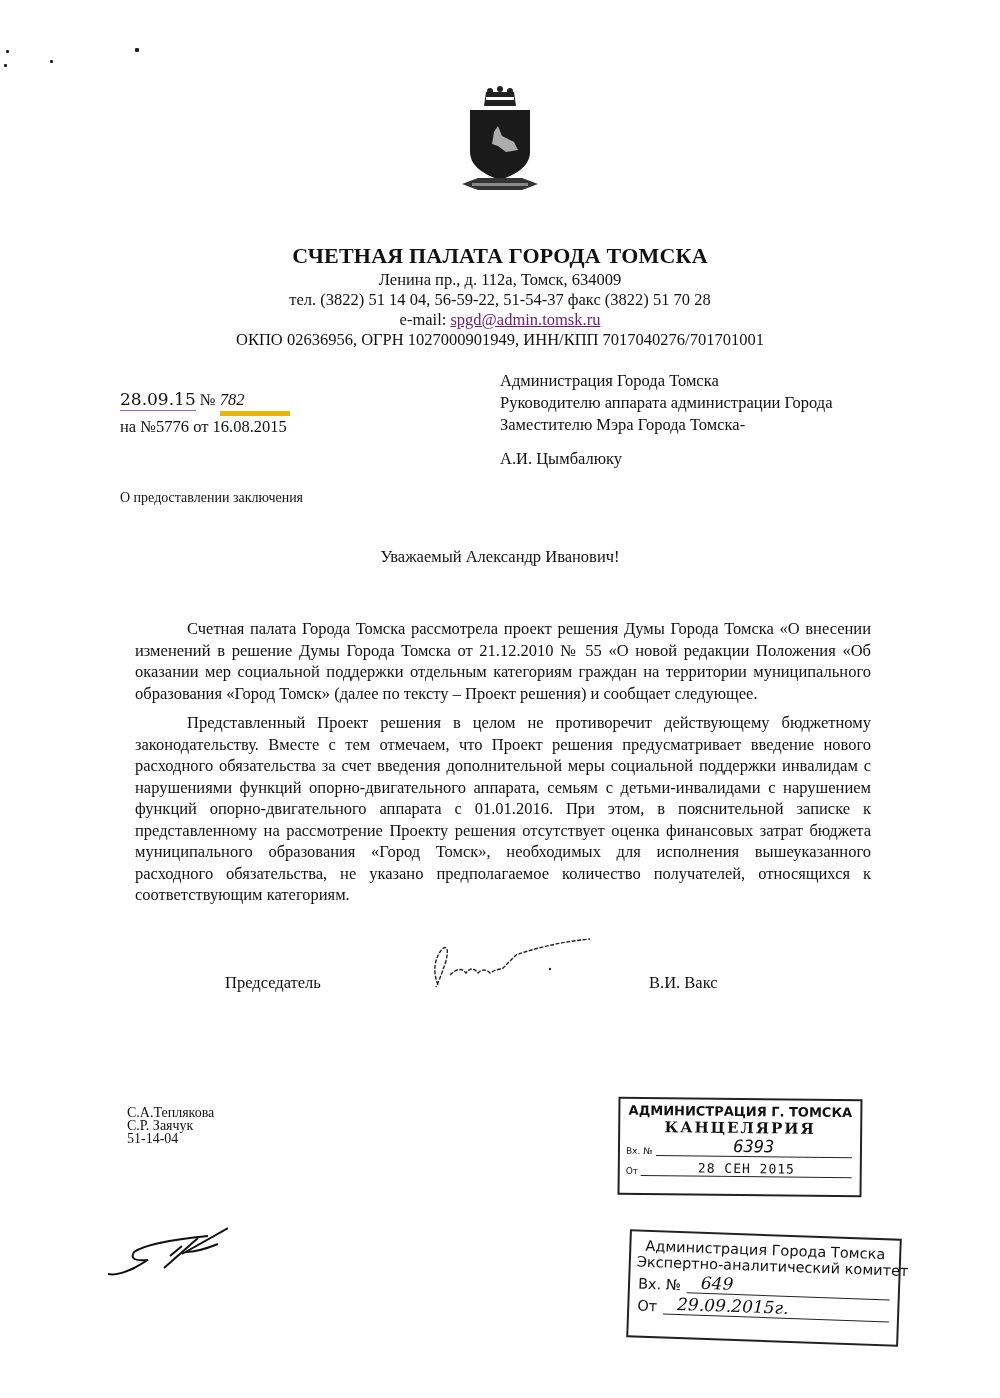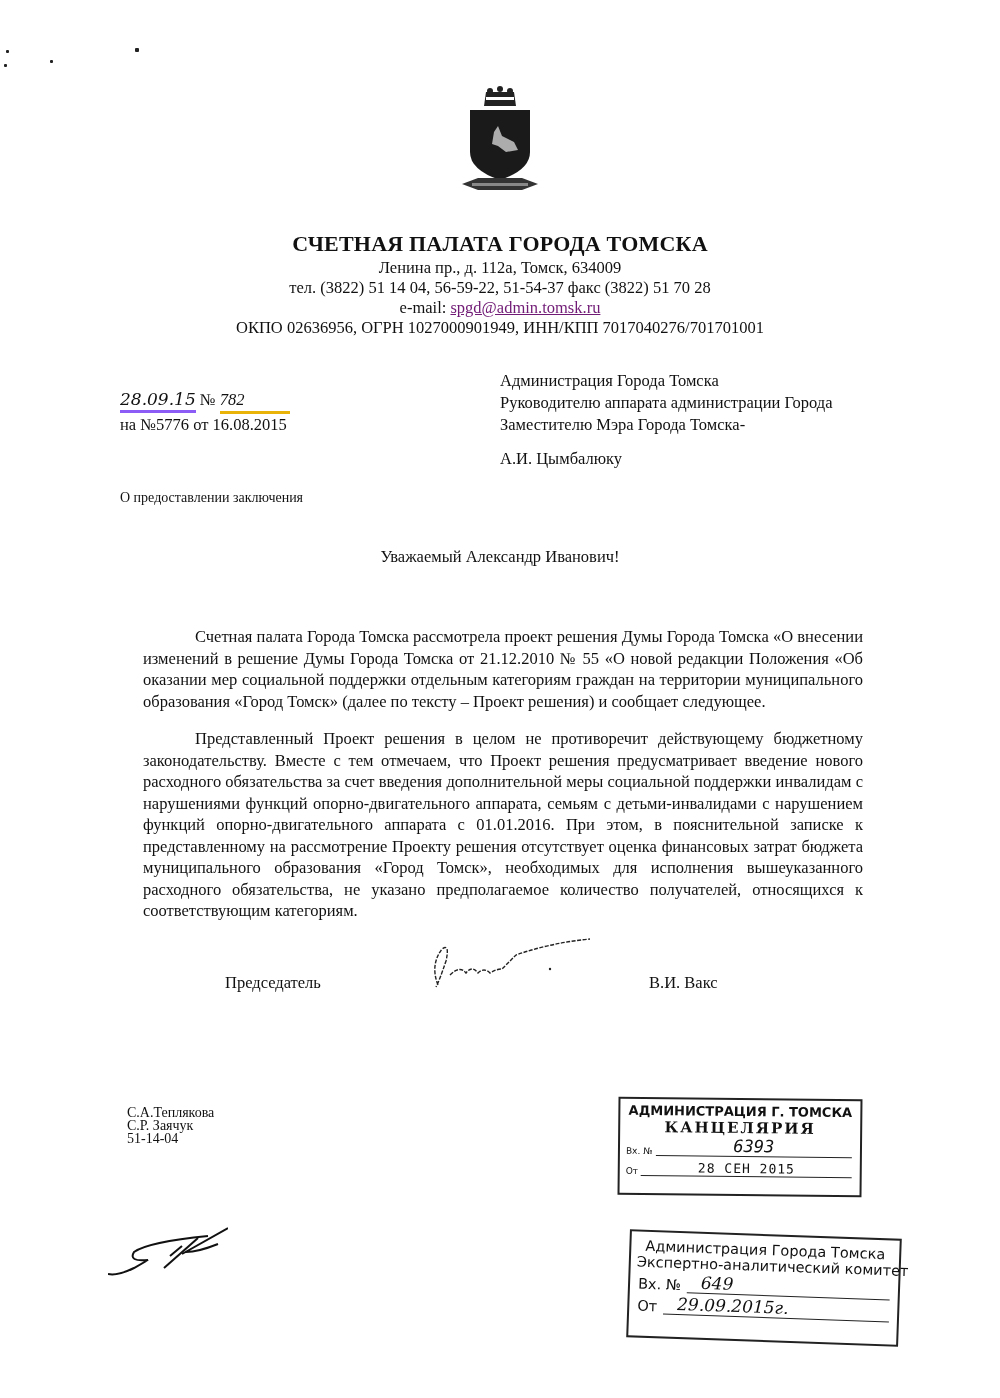--- a/index.html
+++ b/index.html
@@ -1,33 +1,33 @@
 <!DOCTYPE html>
 <html><head>
   <meta charset="utf-8">
   <style>
     html, body { margin: 0; padding: 0; background: #ffffff; }
     body { width: 1000px; height: 1398px; position: relative; overflow: hidden;
            font-family: "Liberation Serif", "DejaVu Serif", serif; color: #111; }
     .abs { position: absolute; }
     .crest { left: 458px; top: 86px; width: 84px; height: 108px; }
     .header { left: 0; width: 1000px; text-align: center; top: 230px; }
-    .org-name { font-weight: bold; font-size: 22px; letter-spacing: 0.2px; line-height: 28px; }
+    .org-name { font-weight: bold; font-size: 22px; letter-spacing: 0.2px; line-height: 28px; margin-top: 12px; }
     .hline { font-size: 16.5px; line-height: 20px; }
     .email-link { text-decoration: underline; color: #701a75; }
     .ref { left: 120px; top: 388px; font-size: 16.5px; line-height: 22px; }
-    .ref .handw { font-family: "DejaVu Serif", serif; font-style: italic; font-size: 17px;
-                  border-bottom: 3px solid #8b5cf6; display: inline-block; }
-    .ref .num { display:inline-block; width: 70px; border-bottom:3px solid #eab308; font-style: italic; }
+    .ref .handw { font-family: "DejaVu Serif", serif; font-size: 17px;
+                  border-bottom: 1px solid #8b5cf6; display: inline-block; }
+    .ref .num { display:inline-block; width: 70px; border-bottom:5px solid #eab308; font-style: italic; }
     .addressee { left: 500px; top: 370px; font-size: 16.5px; line-height: 22px; }
     .addressee .gap { height: 12px; }
     .subject { left: 120px; top: 490px; font-size: 14px; }
     .salutation { left: 0; width: 1000px; text-align: center; top: 547px; font-size: 16.5px; }
     .body-text { left: 127px; width: 752px; top: 610px; font-size: 16.5px; line-height: 21.5px; text-align: justify; }
-    .body-text p { margin: 16px; text-indent: 52px; }
+    .body-text p { margin: 8px; text-indent: 52px; }
     .signer-title { left: 225px; top: 973px; font-size: 16.5px; }
     .signer-name { left: 649px; top: 973px; font-size: 16.5px; }
     .signature { left: 420px; top: 935px; width: 180px; height: 60px; }
     .executors { left: 127px; top: 1106px; font-size: 14px; line-height: 13px; }
     .initials-sig { left: 108px; top: 1222px; width: 120px; height: 60px; }
     .stamp1 { left: 618px; top: 1098px; width: 240px; height: 94px; border: 2px solid #222;
               transform: rotate(0.6deg); font-family: "DejaVu Sans", sans-serif; }
     .stamp1 .s1-title { text-align:center; font-size: 13px; font-weight: bold; margin-top: 4px; }
     .stamp1 .s1-sub { text-align:center; font-size: 15px; font-weight: bold; letter-spacing: 2px;
                       font-family: "DejaVu Serif", serif; }

